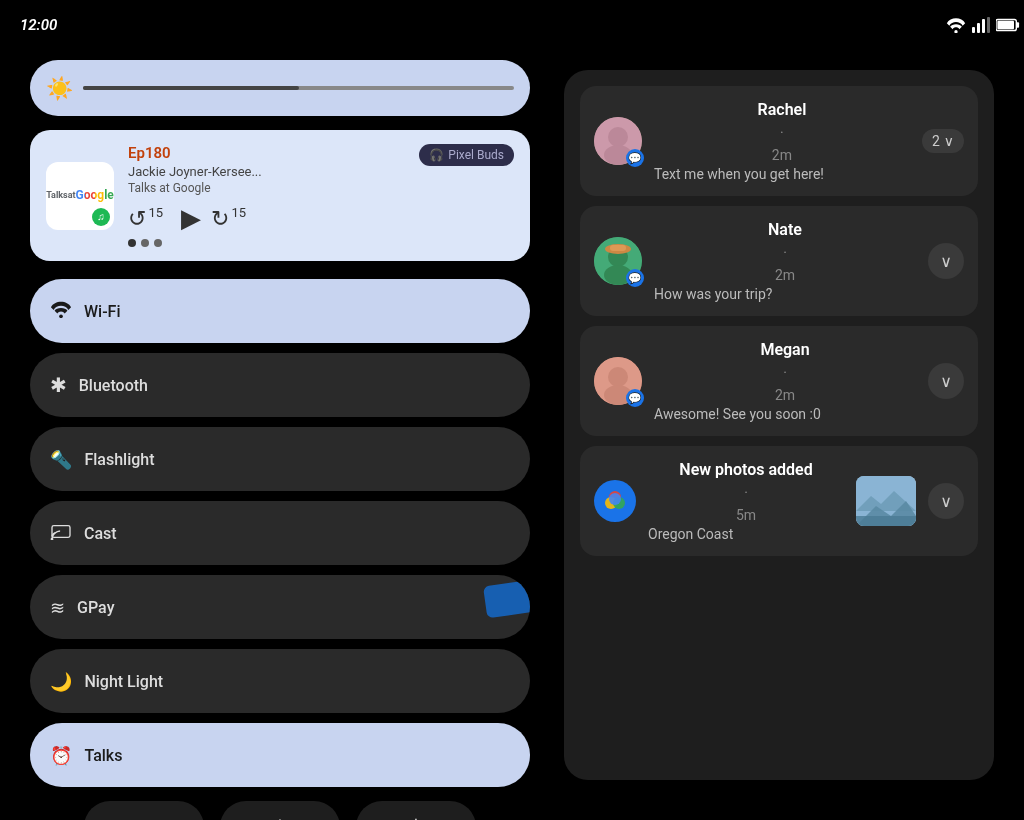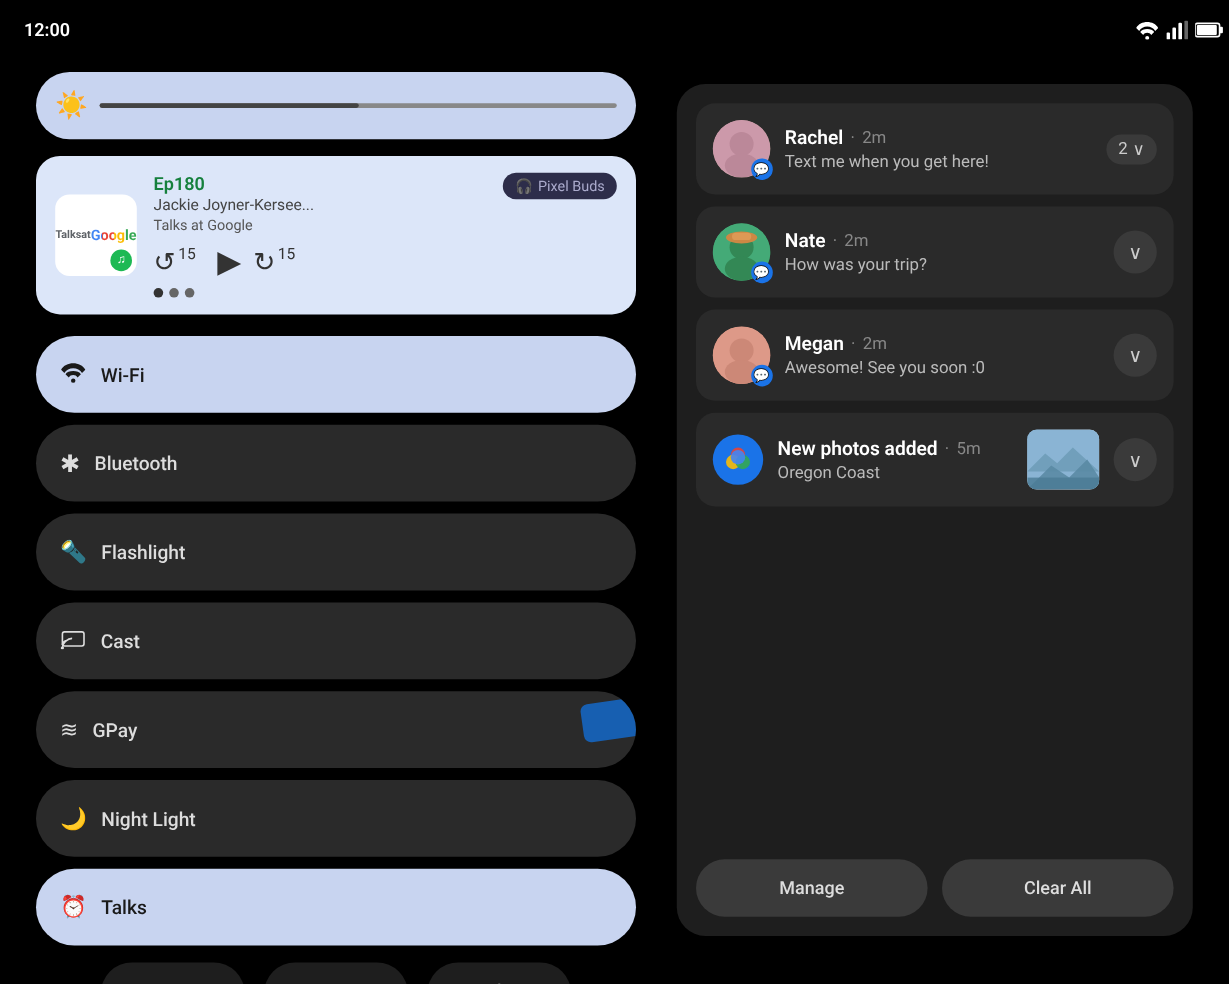--- a/index.html
+++ b/index.html
@@ -18,20 +18,21 @@
       top: 16px;
       left: 20px;
       right: 4px;
       display: flex;
       justify-content: space-between;
       align-items: center;
       color: #fff;
       font-size: 15px;
       font-weight: 600;
       z-index: 10;
+      font-style: italic;
     }
     .status-icons {
       display: flex;
       align-items: center;
       gap: 6px;
     }
 
     
     .left-panel {
       position: absolute;
@@ -130,21 +131,21 @@
       background: linear-gradient(90deg, #4285F4 25%, #EA4335 25%, #EA4335 50%, #FBBC04 50%, #FBBC04 75%, #34A853 75%);
       -webkit-background-clip: text;
       -webkit-text-fill-color: transparent;
     }
     .media-info {
       flex: 1;
     }
     .media-title {
       font-size: 15px;
       font-weight: 600;
-      color: #15803d;
+      color: #c2410c;
     }
     .media-subtitle {
       font-size: 13px;
       color: #444;
       margin-top: 2px;
       white-space: nowrap;
       overflow: hidden;
       text-overflow: ellipsis;
       max-width: 160px;
     }
@@ -323,20 +324,21 @@
 
     .notif-content {
       flex: 1;
       min-width: 0;
     }
     .notif-header {
       display: flex;
       align-items: center;
       gap: 6px;
       margin-bottom: 3px;
+      flex-direction: column;
     }
     .notif-name {
       font-size: 16px;
       font-weight: 600;
       color: #fff;
     }
     .notif-dot {
       color: #888;
       font-size: 14px;
     }
@@ -684,22 +686,14 @@
           <rect width="60" height="50" fill="#8ab4d4"></rect>
           <polygon points="0,35 15,20 25,28 38,15 60,35" fill="#6a9ab4" opacity="0.8"></polygon>
           <polygon points="0,50 20,30 35,40 50,25 60,40 60,50" fill="#5a8aa4" opacity="0.9"></polygon>
           <rect x="0" y="40" width="60" height="10" fill="#4a7a94" opacity="0.8"></rect>
         </svg>
       </div>
       <div class="expand-btn">∨</div>
     </div>
   </div>
 
-  <div class="notif-bottom-actions">
-    <div class="notif-action-btn">
-      <span>Manage</span>
-    </div>
-    <div class="notif-action-btn">
-      <span>Clear All</span>
-    </div>
-  </div>
 
 </div>
 
 </body></html>

